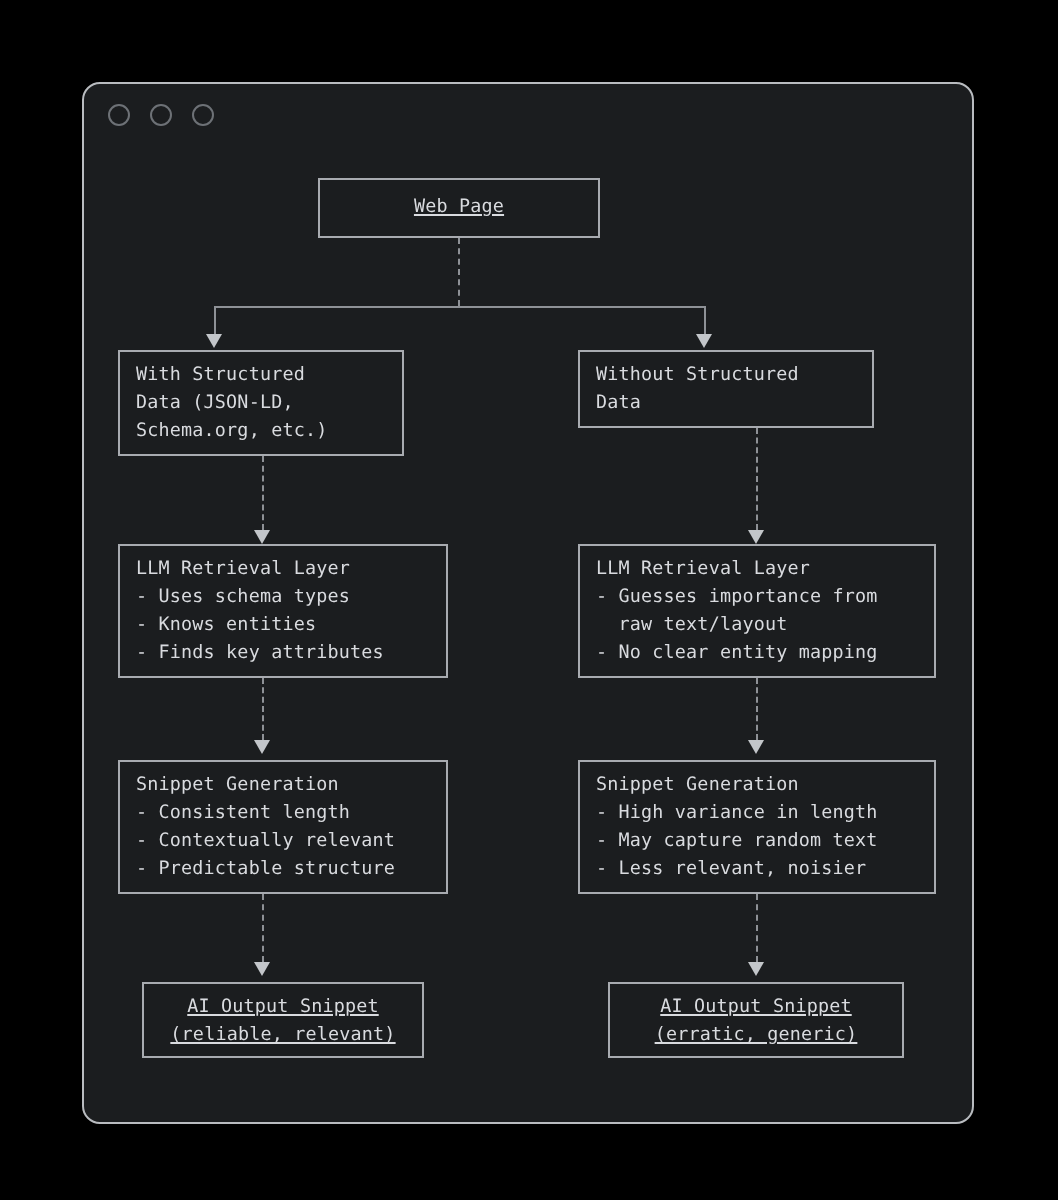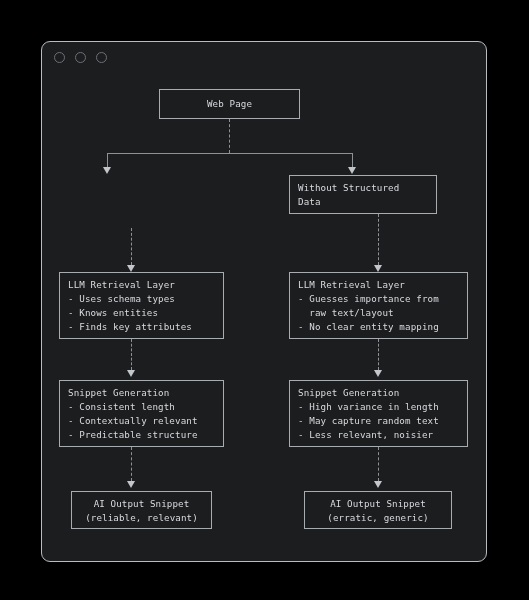--- a/index.html
+++ b/index.html
@@ -56,20 +56,21 @@
     box-sizing: border-box;
     color: #d9dbdf;
     font-size: 9.2px;
     line-height: 14px;
     padding: 5px 8px;
     white-space: pre;
     letter-spacing: 0.1px;
   }
   .node.center {
     text-align: center;
+    text-decoration: underline;
   }
 
   
   .vline {
     position: absolute;
     width: 0;
     border-left: 1px dashed #8e9196;
   }
   .vline-solid {
     position: absolute;
@@ -108,20 +109,23 @@
     <div class="vline" style="left:187px; top:77px; height:34px;"></div>
 
     <div class="hline" style="left:65px; top:111px; width:245px;"></div>
 
     <div class="vline-solid" style="left:65px; top:111px; height:14px;"></div>
     <div class="arrow" style="left:61px; top:125px;"></div>
 
     <div class="vline-solid" style="left:310px; top:111px; height:14px;"></div>
     <div class="arrow" style="left:306px; top:125px;"></div>
 
+    <div class="node" style="left:17px; top:133px; width:143px; height:53px;">With Structured
+Data (JSON-LD,
+Schema.org, etc.)</div>
     <div class="node" style="left:247px; top:133px; width:148px; height:39px;">Without Structured
 Data</div>
 
     <div class="vline" style="left:89px; top:186px; height:37px;"></div>
     <div class="arrow" style="left:85px; top:223px;"></div>
     <div class="vline" style="left:336px; top:172px; height:51px;"></div>
     <div class="arrow" style="left:332px; top:223px;"></div>
 
     <div class="node" style="left:17px; top:230px; width:165px; height:67px;">LLM Retrieval Layer
 - Uses schema types

